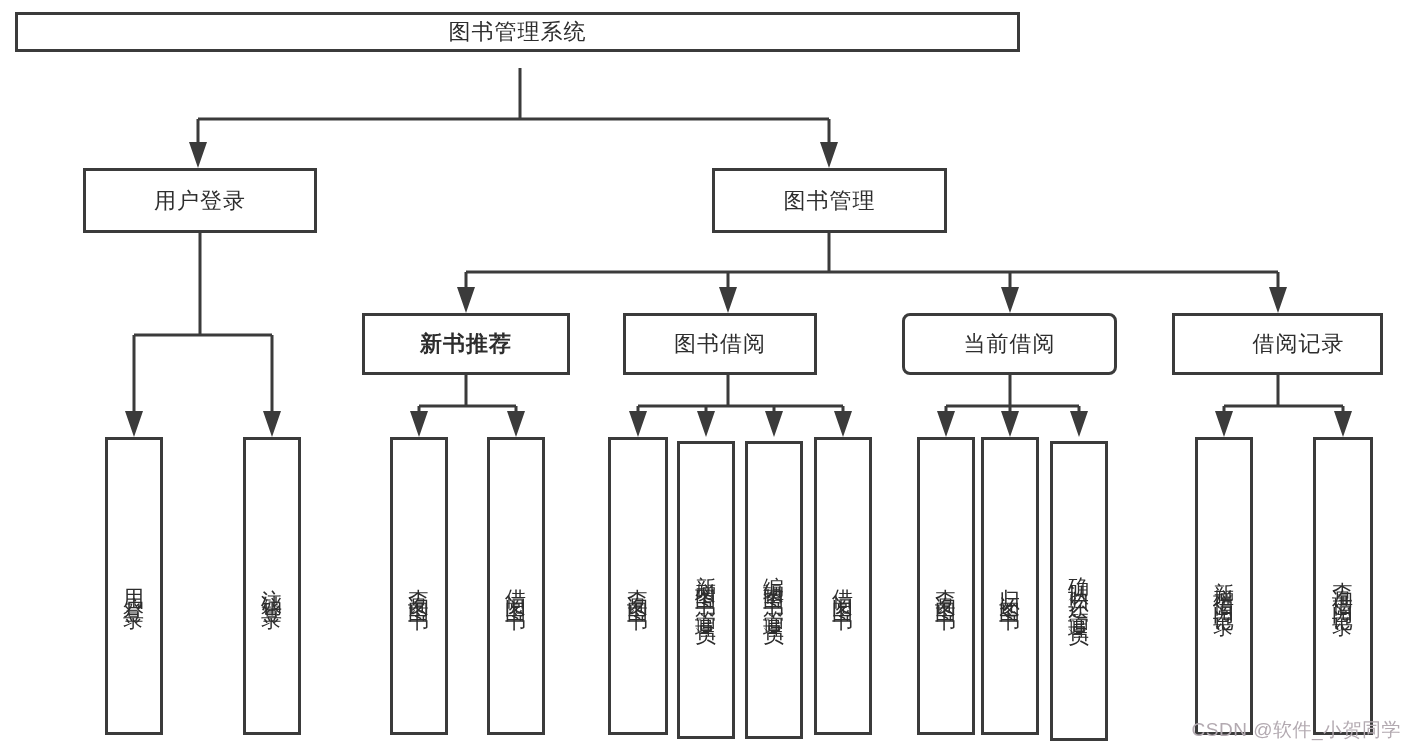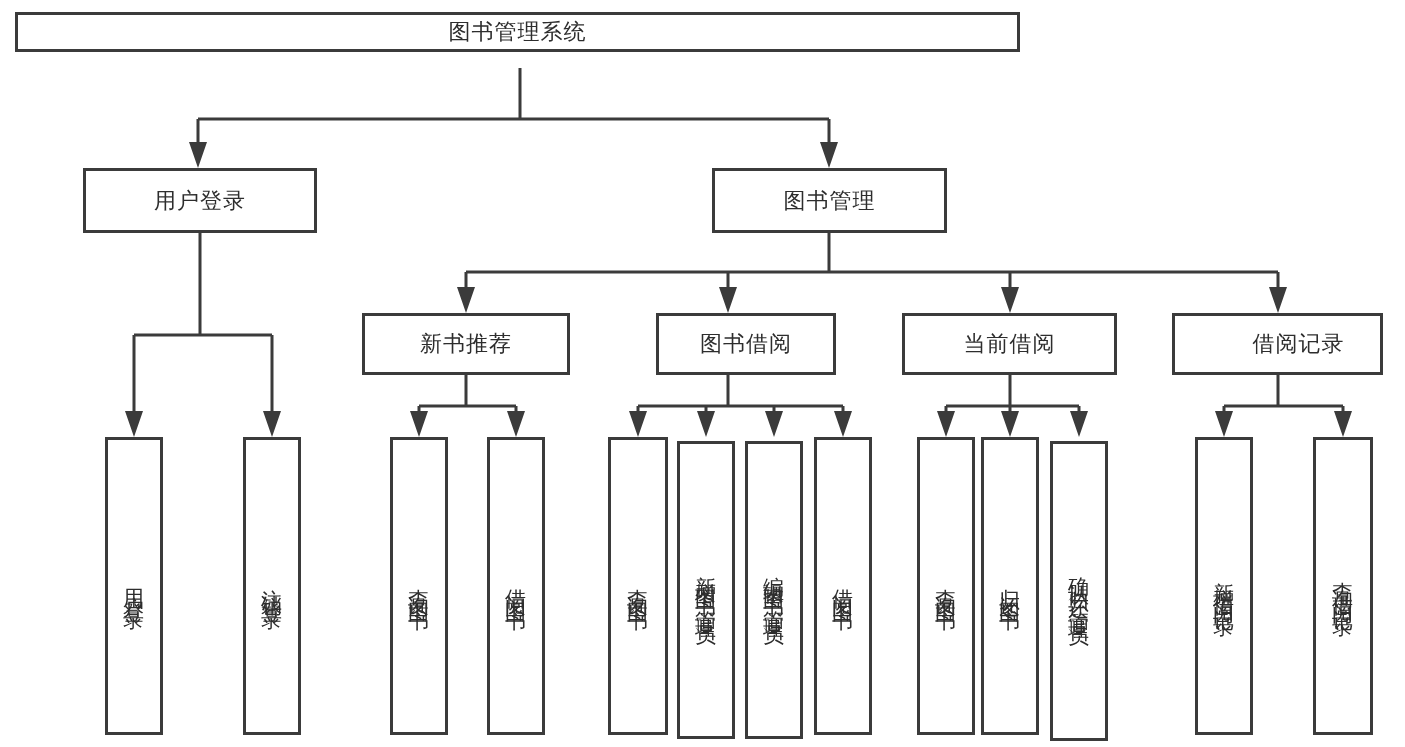--- a/index.html
+++ b/index.html
@@ -84,27 +84,27 @@
     <span>图书管理系统</span>
   </div>
 
   <div class="box" style="left:83px; top:168px; width:234px; height:65px;">
     <span>用户登录</span>
   </div>
   <div class="box" style="left:712px; top:168px; width:235px; height:65px;">
     <span>图书管理</span>
   </div>
 
-  <div class="box" style="left:362px; top:313px; width:208px; height:62px;">
+  <div class="box" style="left:362px; top:313px; width:208px; height:62px;font-weight:bold;">
     <span>新书推荐</span>
   </div>
-  <div class="box" style="left:623px; top:313px; width:180px; height:62px;margin-left:33px;">
+  <div class="box" style="left:623px; top:313px; width:194px; height:62px;">
     <span>图书借阅</span>
   </div>
-  <div class="box" style="left:902px; top:313px; width:215px; height:62px;">
+  <div class="box" style="left:902px; top:313px; width:215px; height:62px;border-radius:8px;">
     <span>当前借阅</span>
   </div>
   <div class="box" style="left:1172px; top:313px; width:211px; height:62px;padding-left:42px;">
     <span>借阅记录</span>
   </div>
 
   <div class="box leaf" style="left:105px; top:437px; width:58px; height:298px;">
     <span>用户登录</span>
   </div>
   <div class="box leaf" style="left:243px; top:437px; width:58px; height:298px;">
@@ -141,14 +141,15 @@
     <span>确认归还（管理员）</span>
   </div>
 
   <div class="box leaf" style="left:1195px; top:437px; width:58px; height:298px;">
     <span>新增借阅记录</span>
   </div>
   <div class="box leaf" style="left:1313px; top:437px; width:60px; height:298px;">
     <span>查询借阅记录</span>
   </div>
 
+  <div class="watermark">CSDN @软件_小贺同学</div>
 
 </div>
 
 </body></html>

